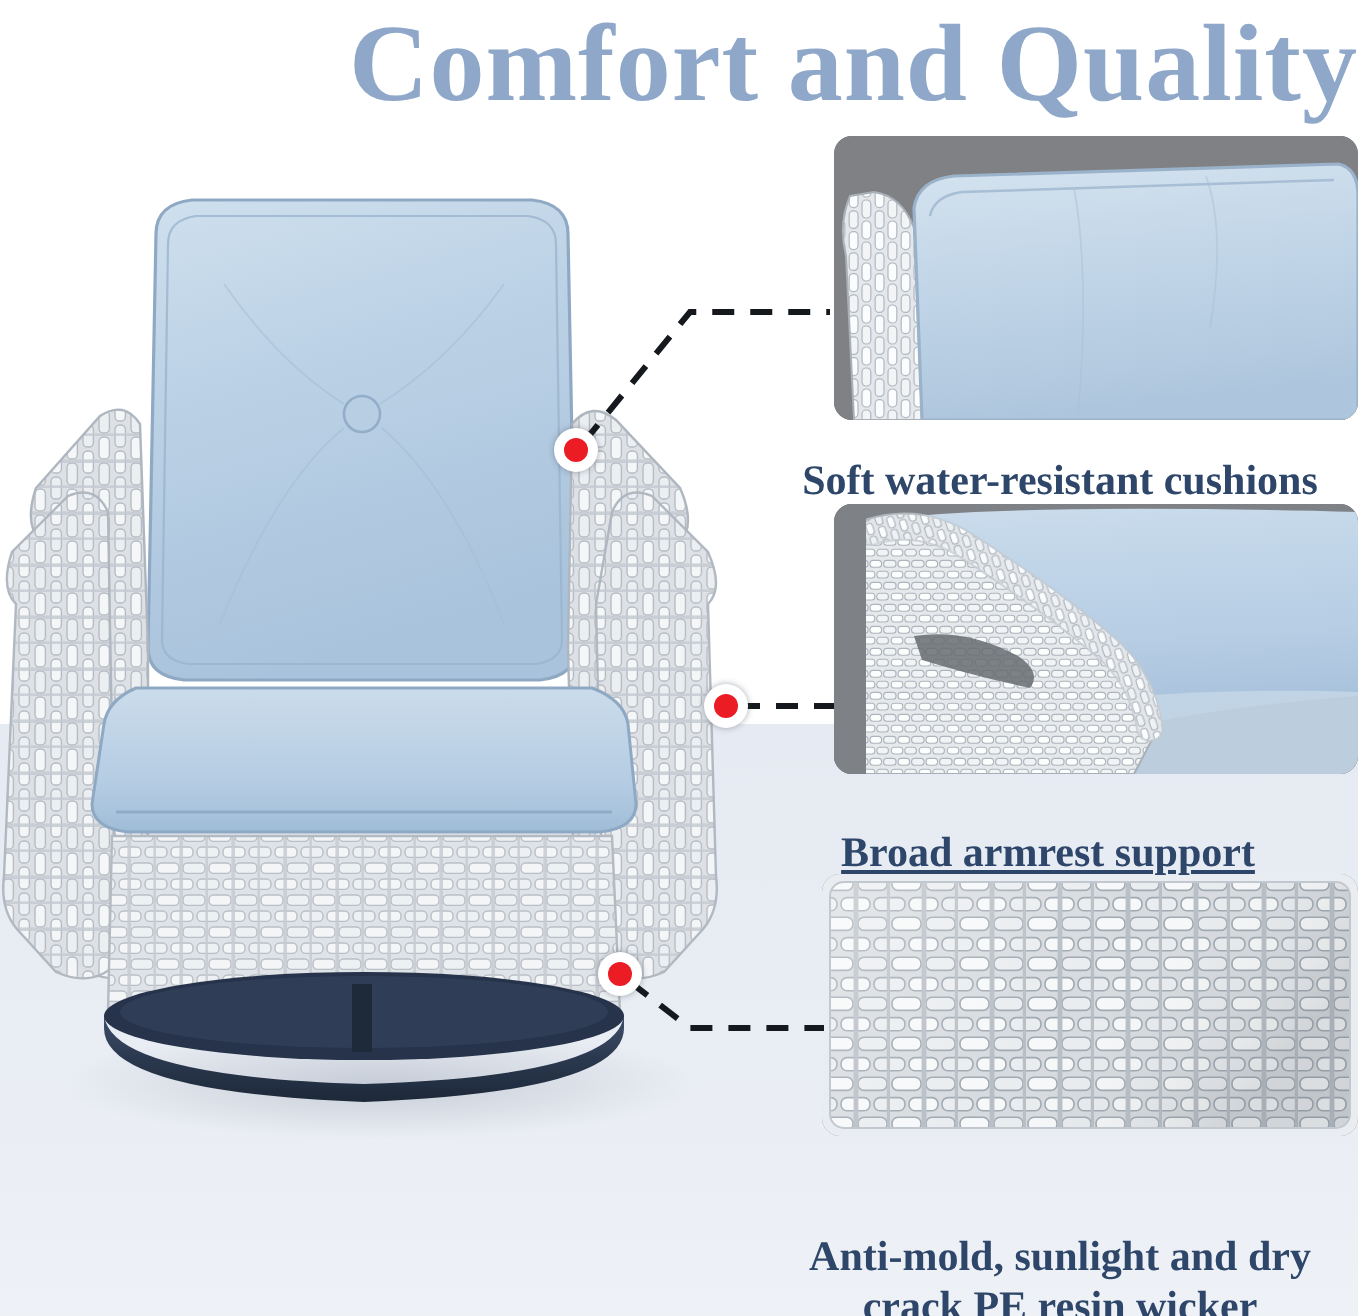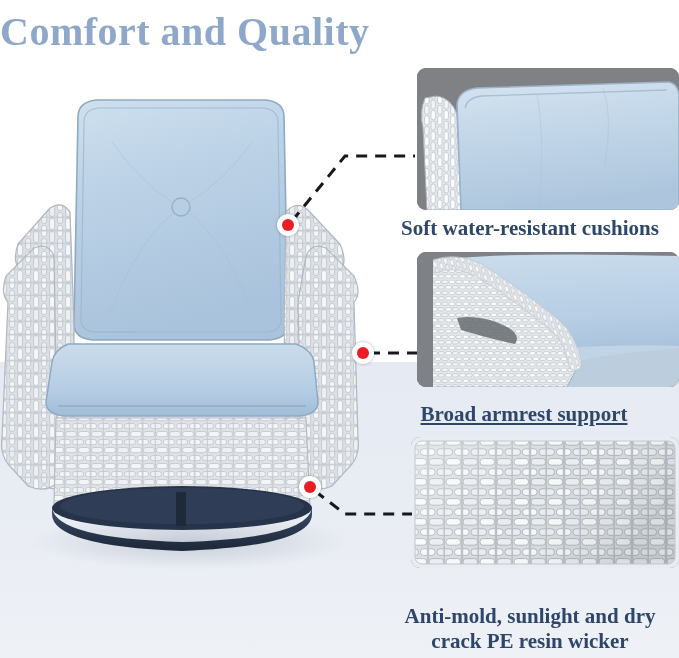--- a/index.html
+++ b/index.html
@@ -19,24 +19,24 @@
     background: #ffffff;
   }
   #bg-bottom {
     position: absolute; left: 0; top: 362px; width: 679px; height: 296px;
     background: linear-gradient(180deg, #e6eaf2 0%, #e8ecf3 45%, #eef1f6 100%);
   }
 
   
   #headline {
     position: absolute; left: 0; top: 2px; width: 679px;
-    text-align: left;
+    text-align: right;
     font-family: "Liberation Serif", "DejaVu Serif", serif;
     font-weight: bold;
-    font-size: 40px;
+    font-size: 55px;
     line-height: 60px;
     letter-spacing: 0.5px;
     color: #8fa8ca;
     white-space: nowrap;
   }
 
   
   #chair-stage {
     position: absolute; left: 0; top: 62px; width: 410px; height: 520px;
   }
@@ -58,20 +58,21 @@
   
   .caption {
     position: absolute;
     text-align: center;
     font-family: "Liberation Serif", "DejaVu Serif", serif;
     font-weight: bold;
     font-size: 21px;
     line-height: 25px;
     color: #2e4669;
     white-space: pre-line;
+    margin-top: 12px;
   }
   #caption-cushion { left: 381px; top: 216px; width: 298px; }
   #caption-armrest { left: 384px; top: 402px; width: 280px; text-decoration: underline; }
   #caption-wicker  { left: 381px; top: 604px; width: 298px; }
 
   
   #connectors {
     position: absolute; left: 0; top: 0; width: 679px; height: 658px;
     pointer-events: none;
   }

